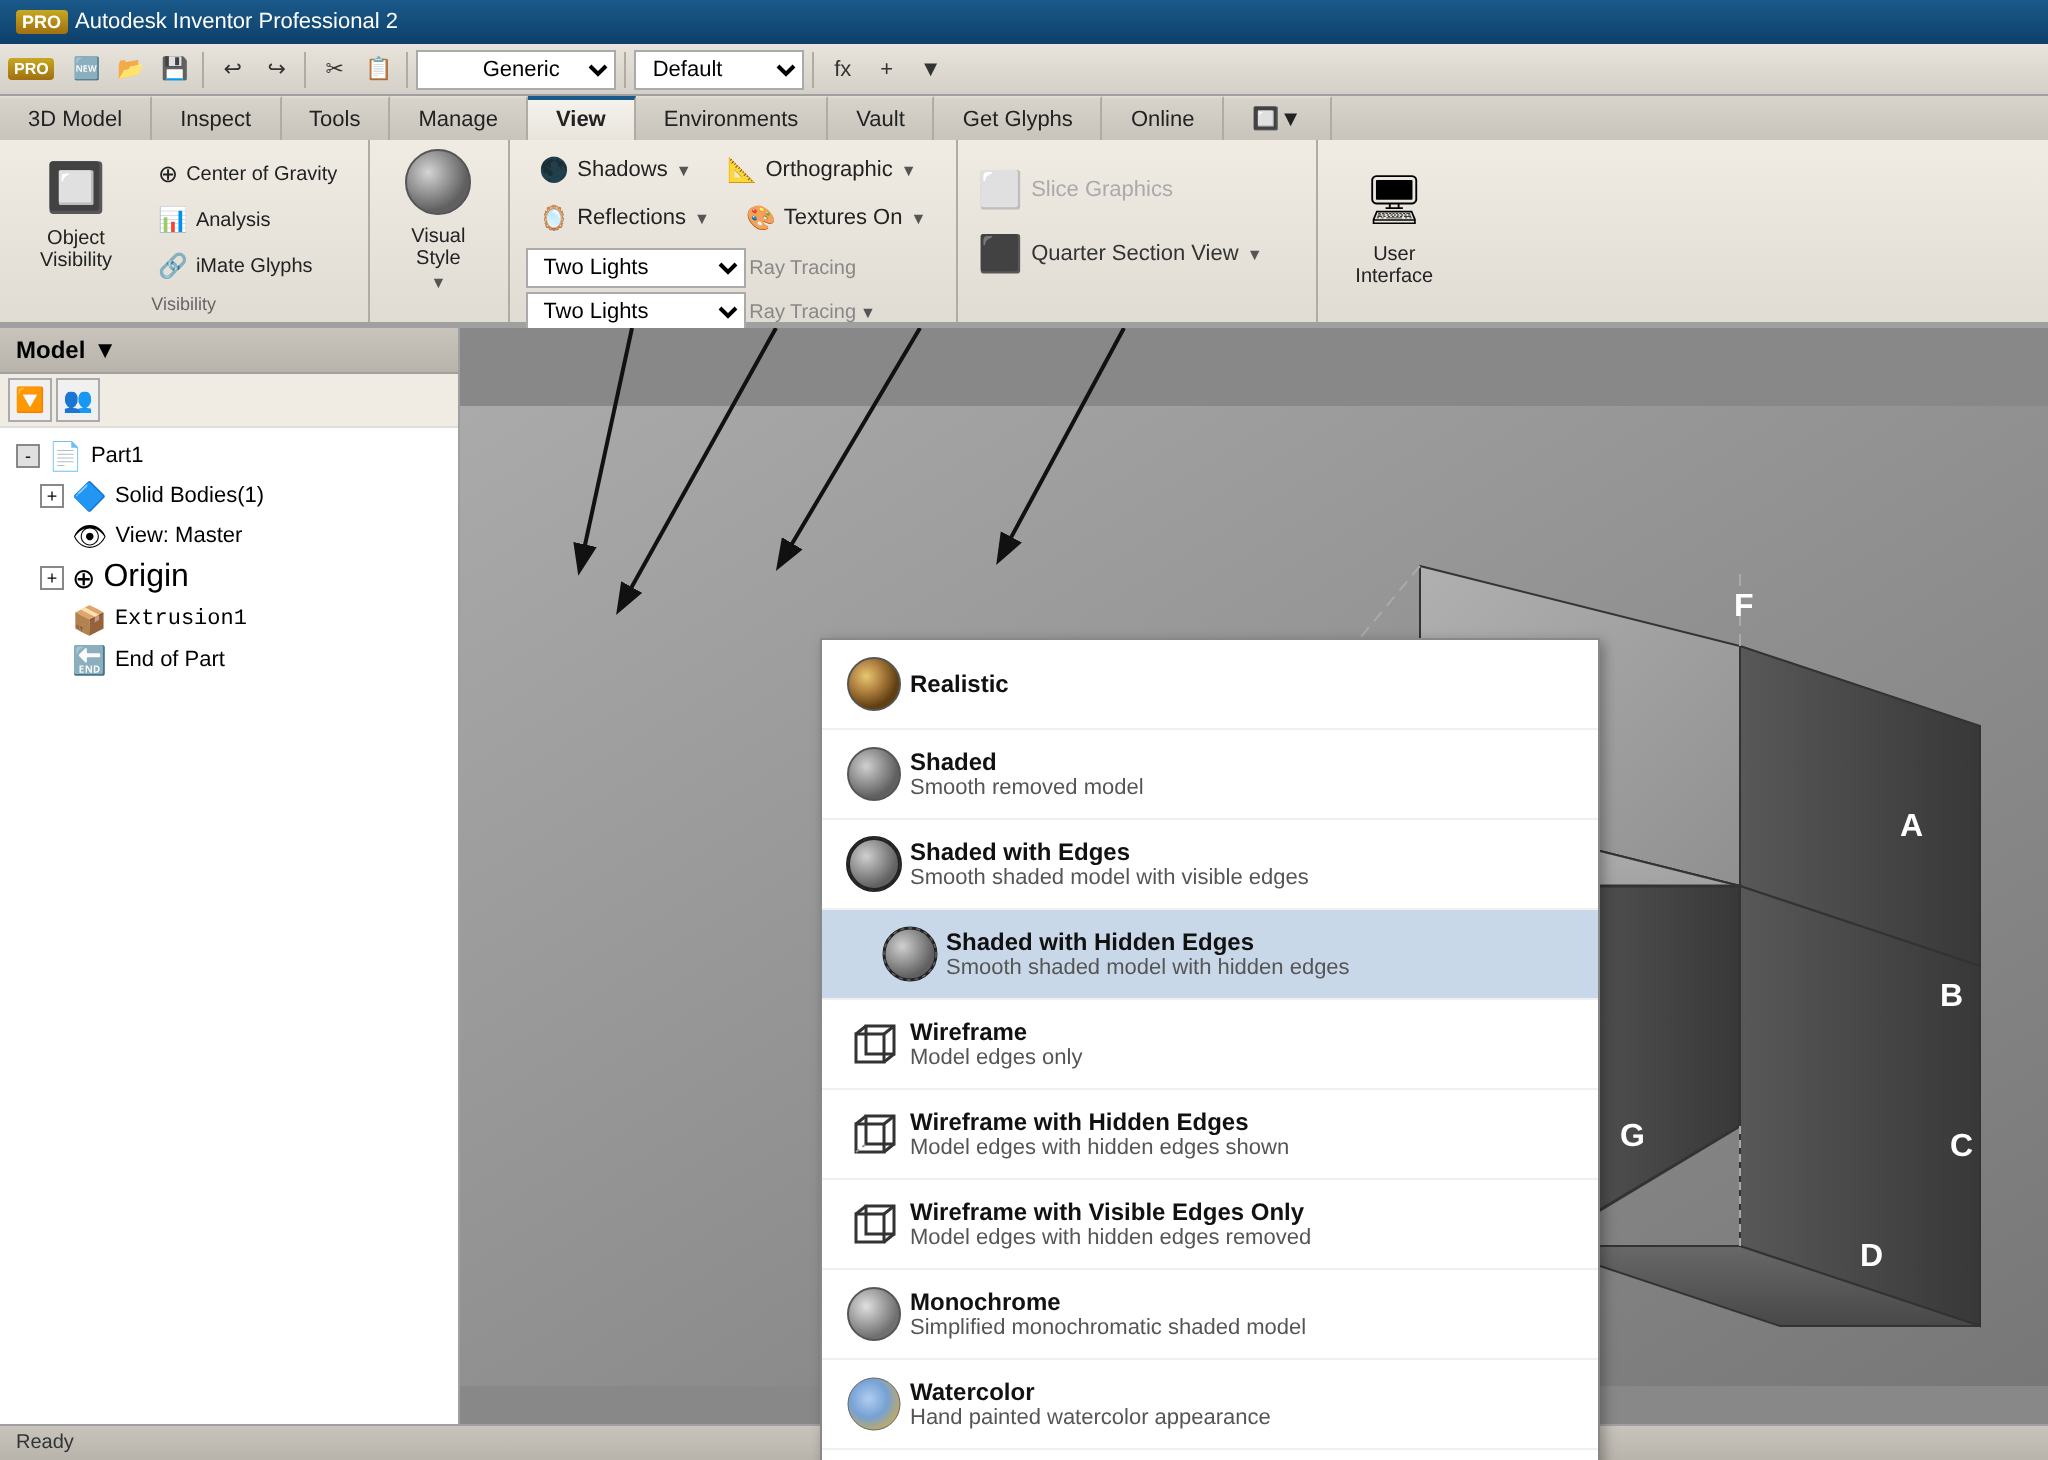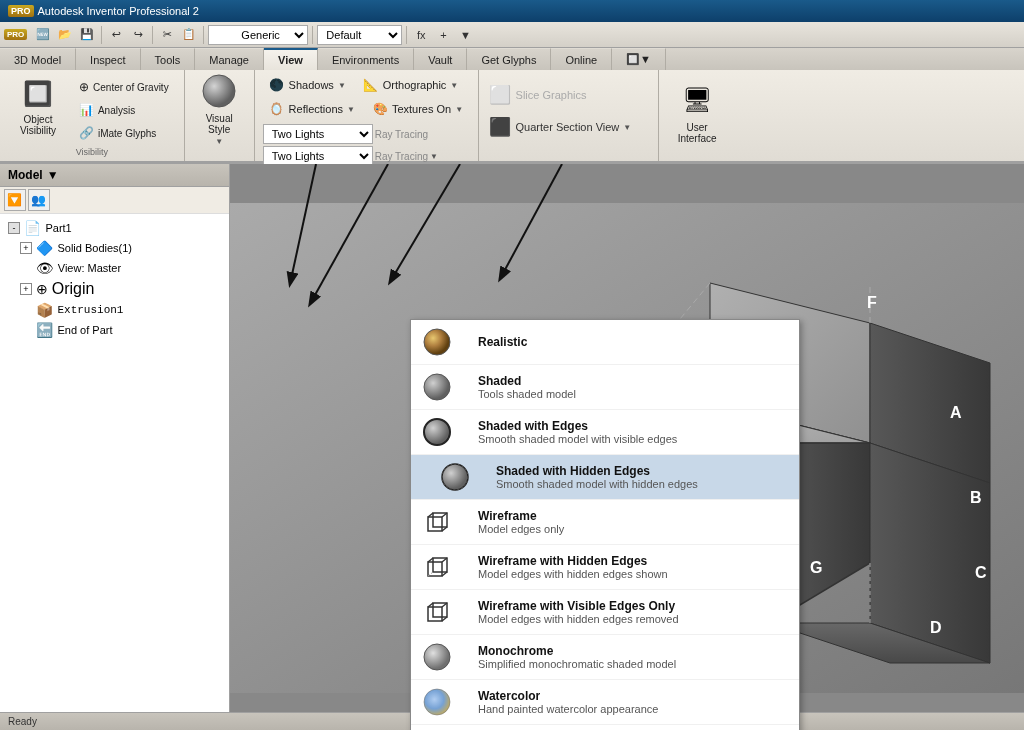--- a/index.html
+++ b/index.html
@@ -196,21 +196,21 @@
       border: 1px solid #888;
       box-shadow: 2px 2px 6px rgba(0,0,0,0.3);
       z-index: 100;
     }
 
     .dropdown-item {
       display: flex;
       align-items: center;
       padding: 6px 10px;
       cursor: pointer;
-      gap: 25px;
+      gap: 2px;
       border-bottom: 1px solid #f0f0f0;
     }
     .dropdown-item.selected { background: #c8d8e8; padding-left: 28px; }
 
     .dropdown-icon {
       width: 32px;
       height: 32px;
       flex-shrink: 0;
       display: flex;
       align-items: center;
@@ -648,21 +648,21 @@
               <radialGradient id="rg2" cx="35%" cy="35%" r="60%">
                 <stop offset="0%" stop-color="#d0d0d0"></stop>
                 <stop offset="100%" stop-color="#606060"></stop>
               </radialGradient>
             </defs>
             <circle cx="15" cy="15" r="13" fill="url(#rg2)" stroke="#555" stroke-width="1"></circle>
           </svg>
         </div>
         <div class="dropdown-text-block">
           <span class="dropdown-title">Shaded</span>
-          <span class="dropdown-desc">Tools shaded model</span>
+          <span class="dropdown-desc">Smooth removed model</span>
         </div>
       </div>
 
       <div class="dropdown-item">
         <div class="dropdown-icon">
           <svg width="30" height="30">
             <defs>
               <radialGradient id="rg3" cx="35%" cy="35%" r="60%">
                 <stop offset="0%" stop-color="#d0d0d0"></stop>
                 <stop offset="100%" stop-color="#606060"></stop>

